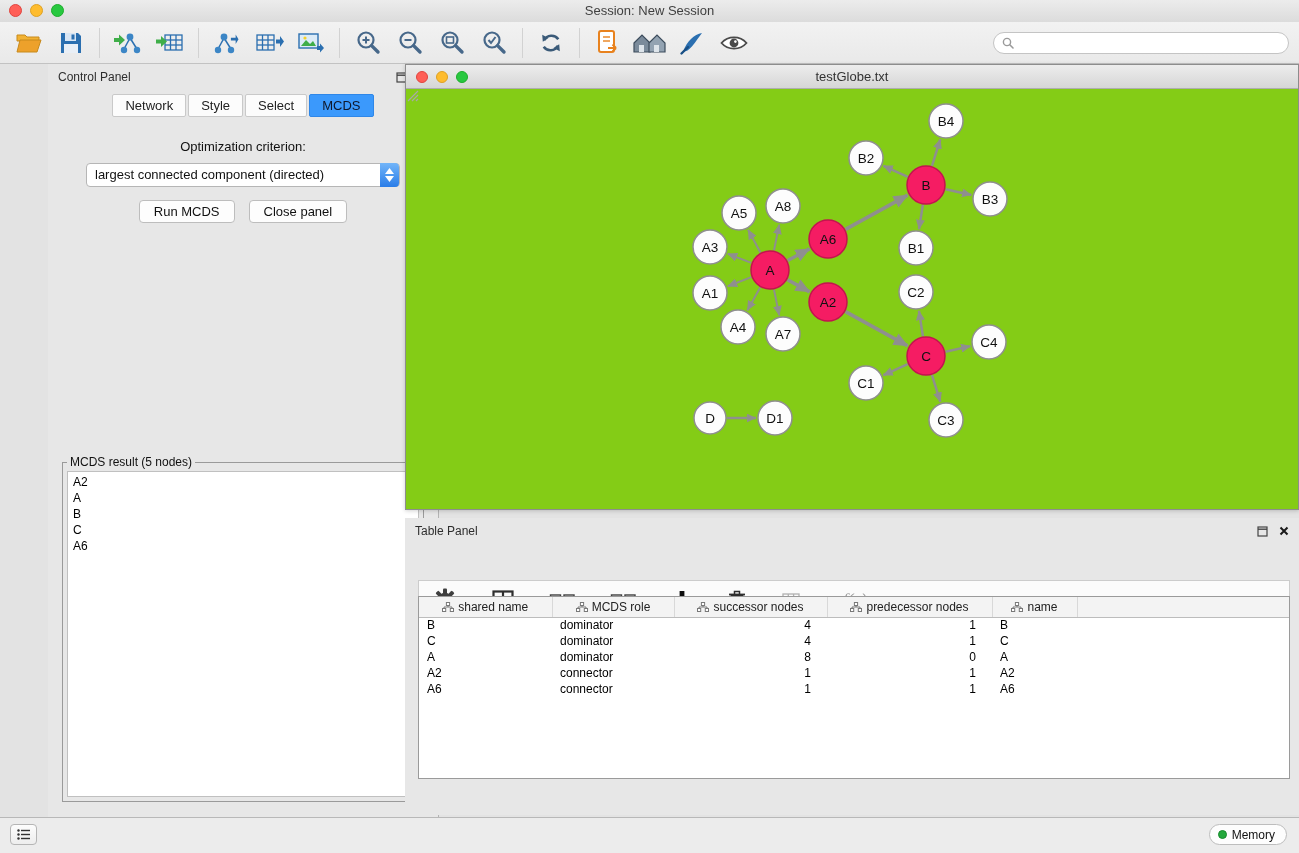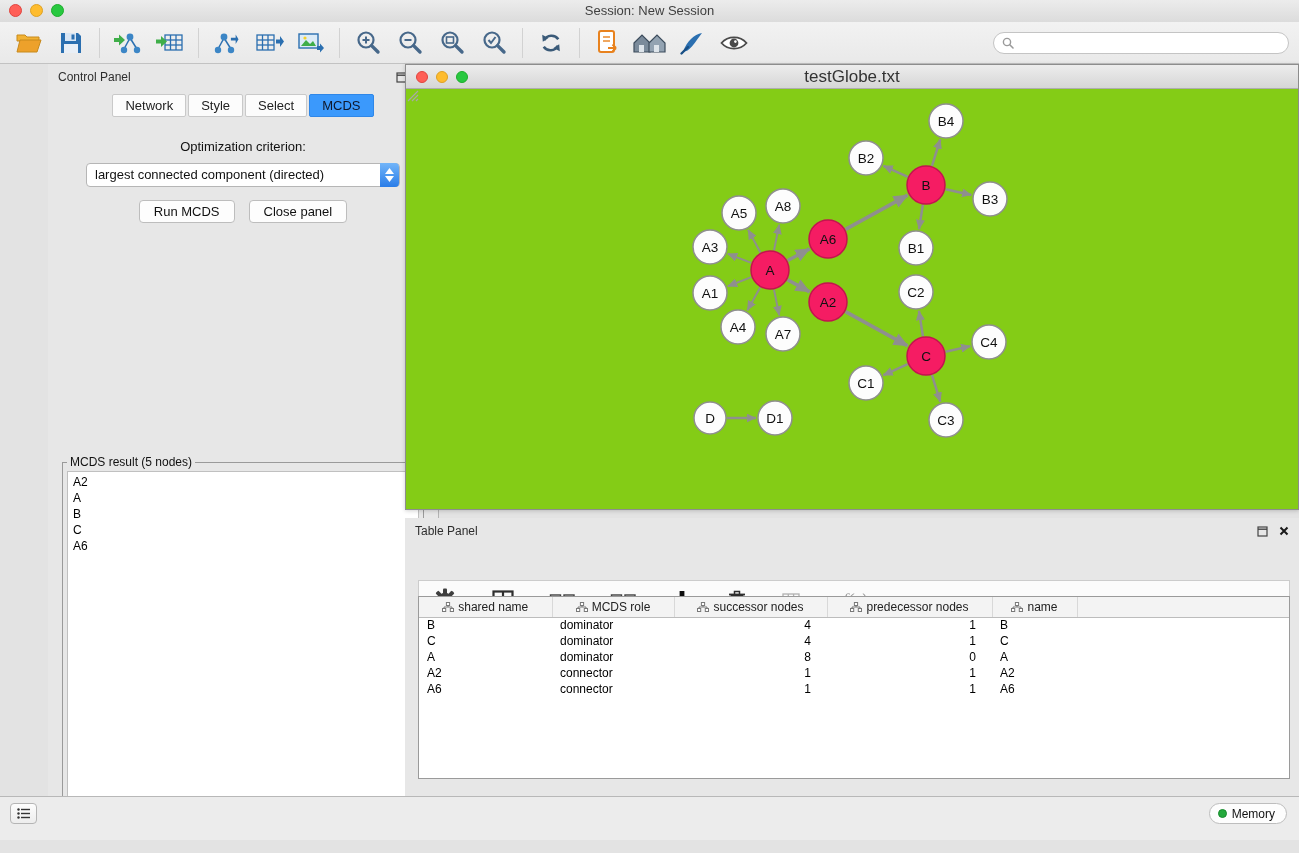--- a/index.html
+++ b/index.html
@@ -53,21 +53,21 @@
     border:1px solid #9a9a9a; background:transparent; }
   .result-group legend { font-size:12px; color:#111; margin-left:4px; padding:0 3px; }
   .result-list { position:absolute; left:4px; right:4px; top:2px; bottom:4px;
     background:#fff; border:1px solid #c0c0c0; overflow:hidden; padding:2px 0; }
   .result-item { font-size:12px; line-height:16px; padding-left:5px; color:#000; }
 
   
   .net-window { position:absolute; left:405px; top:64px; width:894px; height:446px;
     background:#fff; border:1px solid #8d8d8d; box-shadow:0 1px 4px rgba(0,0,0,.18); }
   .net-titlebar { height:24px; background:linear-gradient(#ededed,#d6d6d6);
-    border-bottom:1px solid #aeaeae; text-align:center; font-size:17px; color:#333;
+    border-bottom:1px solid #aeaeae; text-align:center; font-size:13px; color:#333;
     line-height:23px; position:relative; }
   .net-traffic { position:absolute; left:10px; top:6px; display:flex; gap:8px; }
   .net-traffic span { width:12px; height:12px; border-radius:50%; display:block; }
   .net-canvas { position:absolute; left:0; top:24px; right:0; bottom:0; background:#84cc16; }
   .net-canvas svg { position:absolute; left:0; top:0; }
   .gripper { position:absolute; right:1px; bottom:1px; }
 
   
   .table-panel { position:absolute; left:405px; top:518px; width:894px; height:297px;
     background:#e7e7e7; }
@@ -84,21 +84,21 @@
     border-bottom:1px solid #bcbcbc; font-size:12px; font-weight:normal; color:#222;
     text-align:center; white-space:nowrap; overflow:hidden; }
   th:last-child { border-right:none; }
   th svg { vertical-align:-1px; margin-right:4px; }
   td { font-size:12px; color:#000; padding:0 8px; height:16px; white-space:nowrap; overflow:hidden; }
   td.num { text-align:right; padding-right:16px; }
   .table-tabs { position:absolute; left:0; right:0; bottom:7px; display:flex;
     justify-content:center; gap:2px; }
 
   
-  .statusbar { position:absolute; left:0; bottom:13px; width:1299px; height:44px;
+  .statusbar { position:absolute; left:0; bottom:0; width:1299px; height:36px;
     background:#ececec; border-top:1px solid #b8b8b8; }
   .sb-list-btn { position:absolute; left:10px; top:6px; width:27px; height:21px;
     background:linear-gradient(#fdfdfd,#ededed); border:1px solid #b5b5b5; border-radius:4px;
     display:flex; align-items:center; justify-content:center; }
   .memory-btn { position:absolute; right:12px; top:6px; height:21px; border:1px solid #bdbdbd;
     border-radius:11px; background:#fdfdfd; display:flex; align-items:center; gap:5px;
     padding:0 11px 0 8px; font-size:12px; color:#111; }
   .mem-dot { width:9px; height:9px; border-radius:50%; background:#23a83c; border:1px solid #168a2c; }
 </style>
 </head>

